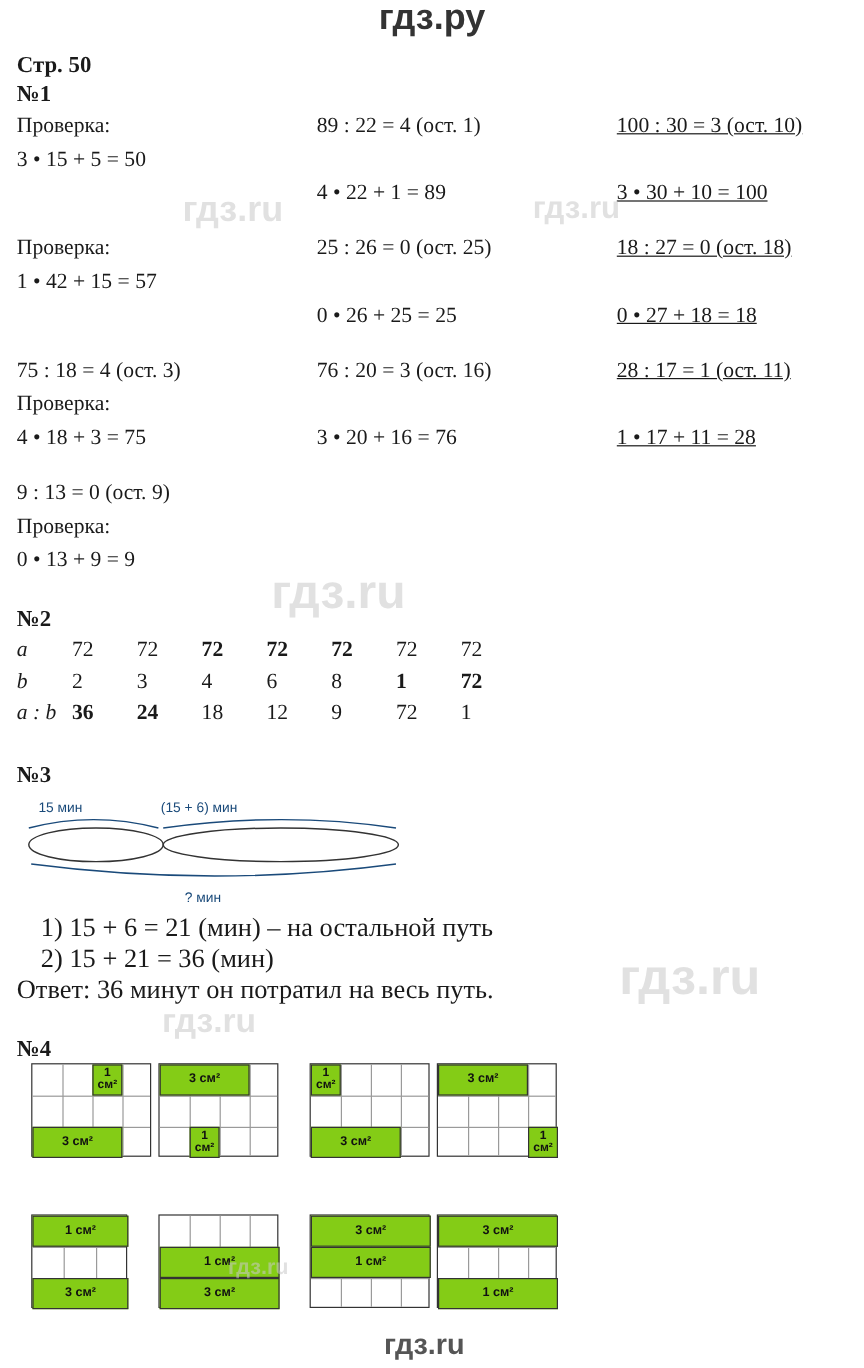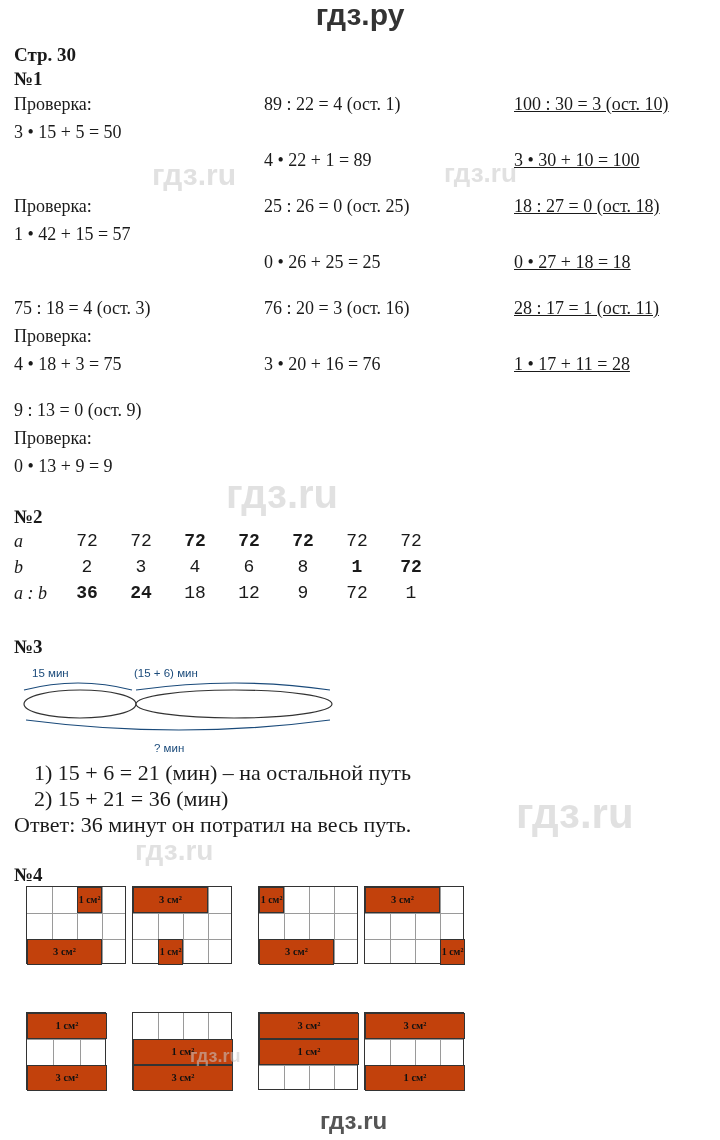--- a/index.html
+++ b/index.html
@@ -50,56 +50,56 @@
   .t1col{width:250px;}
   .t1col:nth-child(3){width:200px;text-decoration:underline;}
   .t1line{height:28px;line-height:28px;white-space:nowrap;}
   .blockgap{height:18px;}
 
   
   .t2{position:absolute;left:14px;top:528px;font-size:18px;}
   .t2 table{border-collapse:collapse;}
   .t2 td{padding:0 0 0 0;height:26px;vertical-align:middle;}
   .t2 .lbl{width:46px;font-style:italic;text-align:left;}
-  .t2 .cell{width:54px;text-align:center;font-family:Liberation Mono, monospace;}
+  .t2 .cell{width:54px;text-align:left;}
   .t2 .b{font-weight:bold;}
 
   
   .t3{position:absolute;left:14px;top:660px;width:360px;height:90px;}
   .t3 svg{display:block;}
   .t3txt{position:absolute;left:14px;font-size:22px;}
   #t3l1{top:760px;left:34px;}
   #t3l2{top:786px;left:34px;}
   #t3l3{top:812px;left:14px;}
 
   
   .figs{position:absolute;left:14px;top:886px;width:700px;}
   .fig{position:absolute;}
   .grid{position:relative;background:#fff;border:1.6px solid #333;box-sizing:border-box;}
   .gl{position:absolute;background:#9a9a9a;}
   .glh{height:1px;left:0;right:0;}
   .glv{width:1px;top:0;bottom:0;}
   .shade{
-    position:absolute;background:#c2410c;border:1.6px solid #333;
+    position:absolute;background:#84cc16;border:1.6px solid #333;
     box-sizing:border-box;
     display:flex;align-items:center;justify-content:center;
-    font-family:Liberation Serif, serif;
+    font-family:Liberation Sans, sans-serif;
     font-weight:bold;font-size:10.5px;color:#111;
-    text-align:right;line-height:1.05;
+    text-align:center;line-height:1.05;
   }
   .shade.sm{font-size:10px;}
 </style>
 </head>
 <body>
 
 <div class="page">
 
   <div class="wm wm-top">гдз.ру</div>
 
-  <div class="page-num">Стр. 30</div>
+  <div class="page-num">Стр. 50</div>
 
   <div class="task" id="task1">№1</div>
 
   <div class="t1">
 
     <div class="t1row">
       <div class="t1col">
         <div class="t1line">Проверка:</div>
         <div class="t1line">3 • 15 + 5 = 50</div>
       </div>

